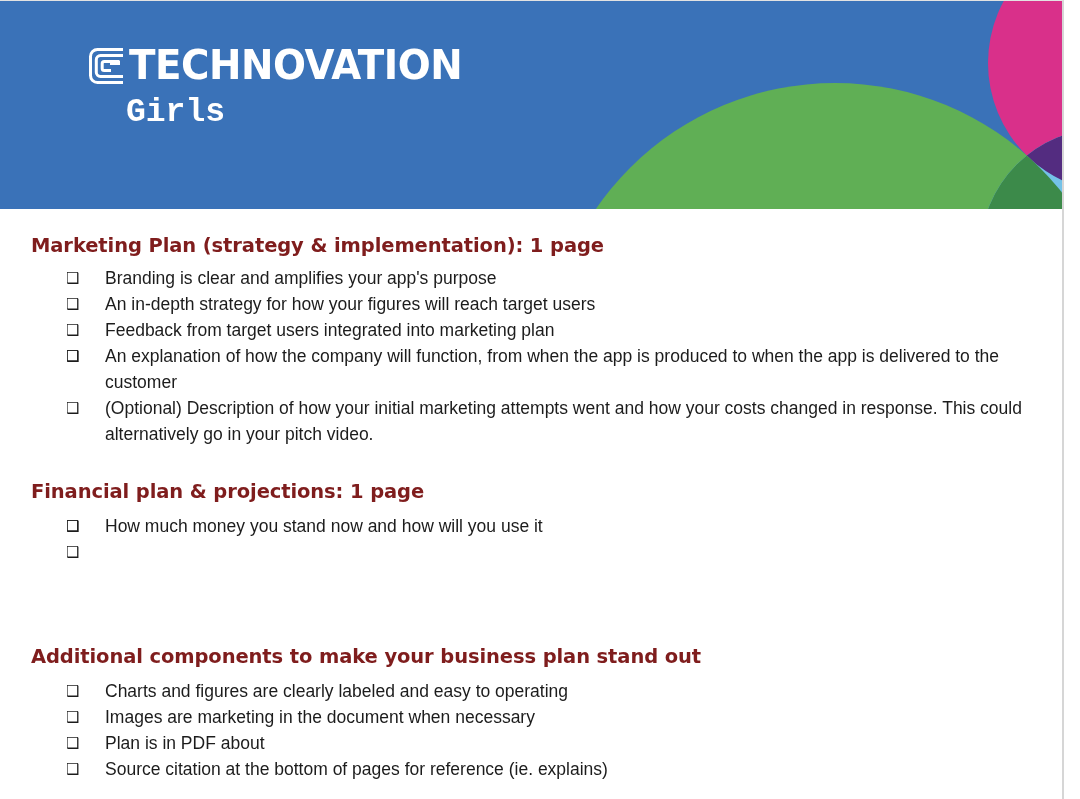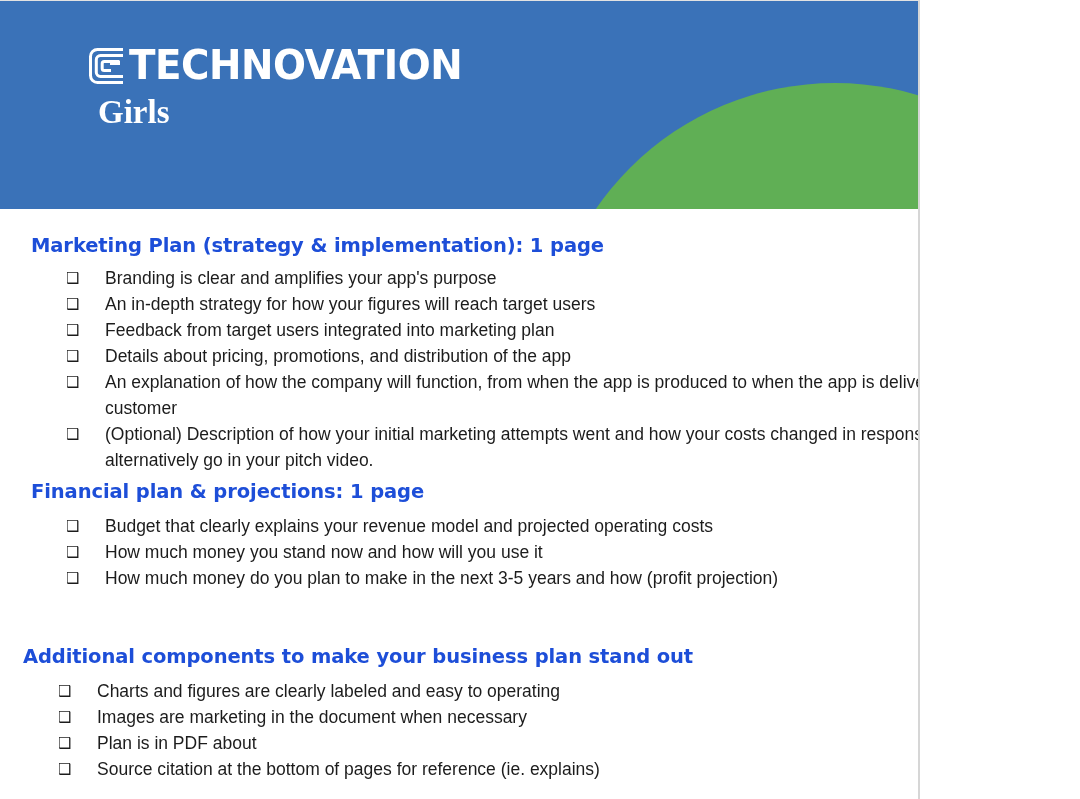--- a/index.html
+++ b/index.html
@@ -9,21 +9,21 @@
     background: #ffffff;
   }
 
   body {
     font-family: "Liberation Sans", sans-serif;
     -webkit-font-smoothing: antialiased;
   }
 
   .page {
     position: relative;
-    width: 920px;
+    width: 1064px;
     height: 799px;
     background: #ffffff;
     overflow: hidden;
     box-sizing: border-box;
     border-right: 2px solid #d6d6d6;
     border-top: 1px solid #e2e2e2;
     padding-left: 28px;
   }
 
   
@@ -76,44 +76,44 @@
     font-size: 40px;
     letter-spacing: -0.5px;
     color: #ffffff;
     line-height: 42px;
     white-space: nowrap;
     transform: scaleX(0.97);
     transform-origin: left center;
   }
 
   .logo-sub {
-    font-family: Liberation Serif, serif;
+    font-family: Liberation Mono, monospace;
     font-weight: bold;
     font-size: 33px;
     color: #ffffff;
     margin-top: 9px;
-    margin-left: 12px;
+    margin-left: 40px;
     line-height: 1;
   }
 
   
   .content {
     position: absolute;
     left: 0;
     top: 208px;
     width: 1080px;
   }
 
   .section {
     position: relative;
   }
 
   h2.section-heading {
     margin: 0;
-    color: #1d4ed8;
+    color: #7f1d1d;
     font-family: "DejaVu Sans", sans-serif;
     font-weight: bold;
     font-size: 19.5px;
     letter-spacing: -0.1px;
     line-height: 1.15;
   }
 
   ul.check-list {
     list-style: none;
     margin: 0;
@@ -141,21 +141,21 @@
     text-align: left;
   }
 
   
   .sec-marketing { position: absolute; left: 31px; top: 26px; width: 1030px; }
   .sec-marketing ul { margin-left: 35px; margin-top: 8px; }
 
   .sec-financial { position: absolute; left: 31px; top: 272px; width: 1030px; }
   .sec-financial ul { margin-left: 35px; margin-top: 10px; }
 
-  .sec-additional { position: absolute; left: 23px; top: 437px; width: 1030px; }
+  .sec-additional { position: absolute; left: 31px; top: 437px; width: 1030px; }
   .sec-additional ul { margin-left: 35px; margin-top: 10px; }
 </style>
 </head>
 <body>
 
 <div class="page">
 
   <div class="header-band">
 
     <svg class="header-art" viewBox="0 0 1080 208" preserveAspectRatio="none">
@@ -222,47 +222,44 @@
         <li>
           <span class="box">❑</span>
           <span>An in-depth strategy for how your figures will reach target users</span>
         </li>
         <li>
           <span class="box">❑</span>
           <span>Feedback from target users integrated into marketing plan</span>
         </li>
         <li>
           <span class="box">❑</span>
-          <span>Details about pricing, promotions, and distribution of the app</span>
         </li>
         <li>
           <span class="box">❑</span>
           <span>An explanation of how the company will function, from when the app is produced to when the app is delivered to the customer</span>
         </li>
         <li>
           <span class="box">❑</span>
           <span>(Optional) Description of how your initial marketing attempts went and how your costs changed in response. This could alternatively go in your pitch video.</span>
         </li>
       </ul>
     </section>
 
     <section class="section sec-financial">
       <h2 class="section-heading">Financial plan &amp; projections: 1 page</h2>
       <ul class="check-list">
         <li>
           <span class="box">❑</span>
-          <span>Budget that clearly explains your revenue model and projected operating costs</span>
         </li>
         <li>
           <span class="box">❑</span>
           <span>How much money you stand now and how will you use it</span>
         </li>
         <li>
           <span class="box">❑</span>
-          <span>How much money do you plan to make in the next 3-5 years and how (profit projection)</span>
         </li>
       </ul>
     </section>
 
     <section class="section sec-additional">
       <h2 class="section-heading">Additional components to make your business plan stand out</h2>
       <ul class="check-list">
         <li>
           <span class="box">❑</span>
           <span>Charts and figures are clearly labeled and easy to operating</span>

